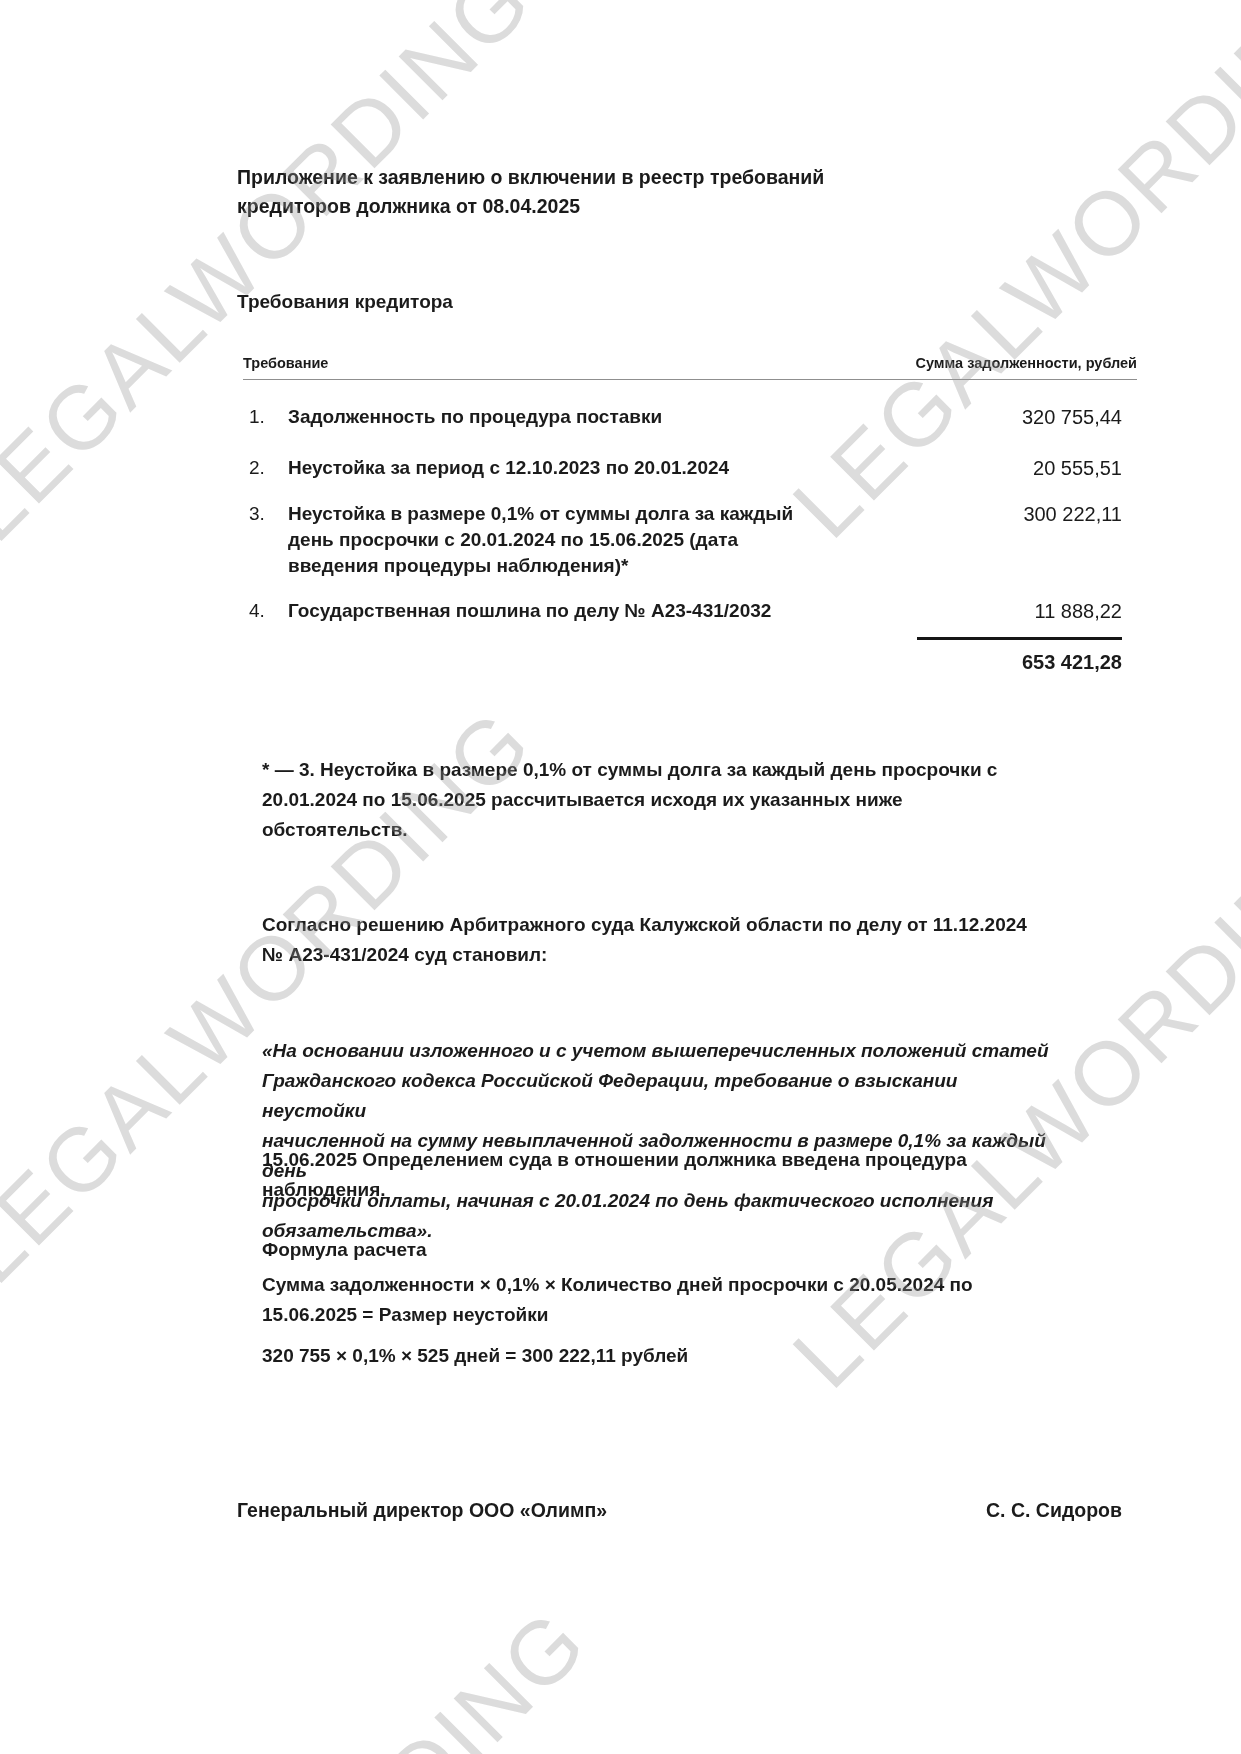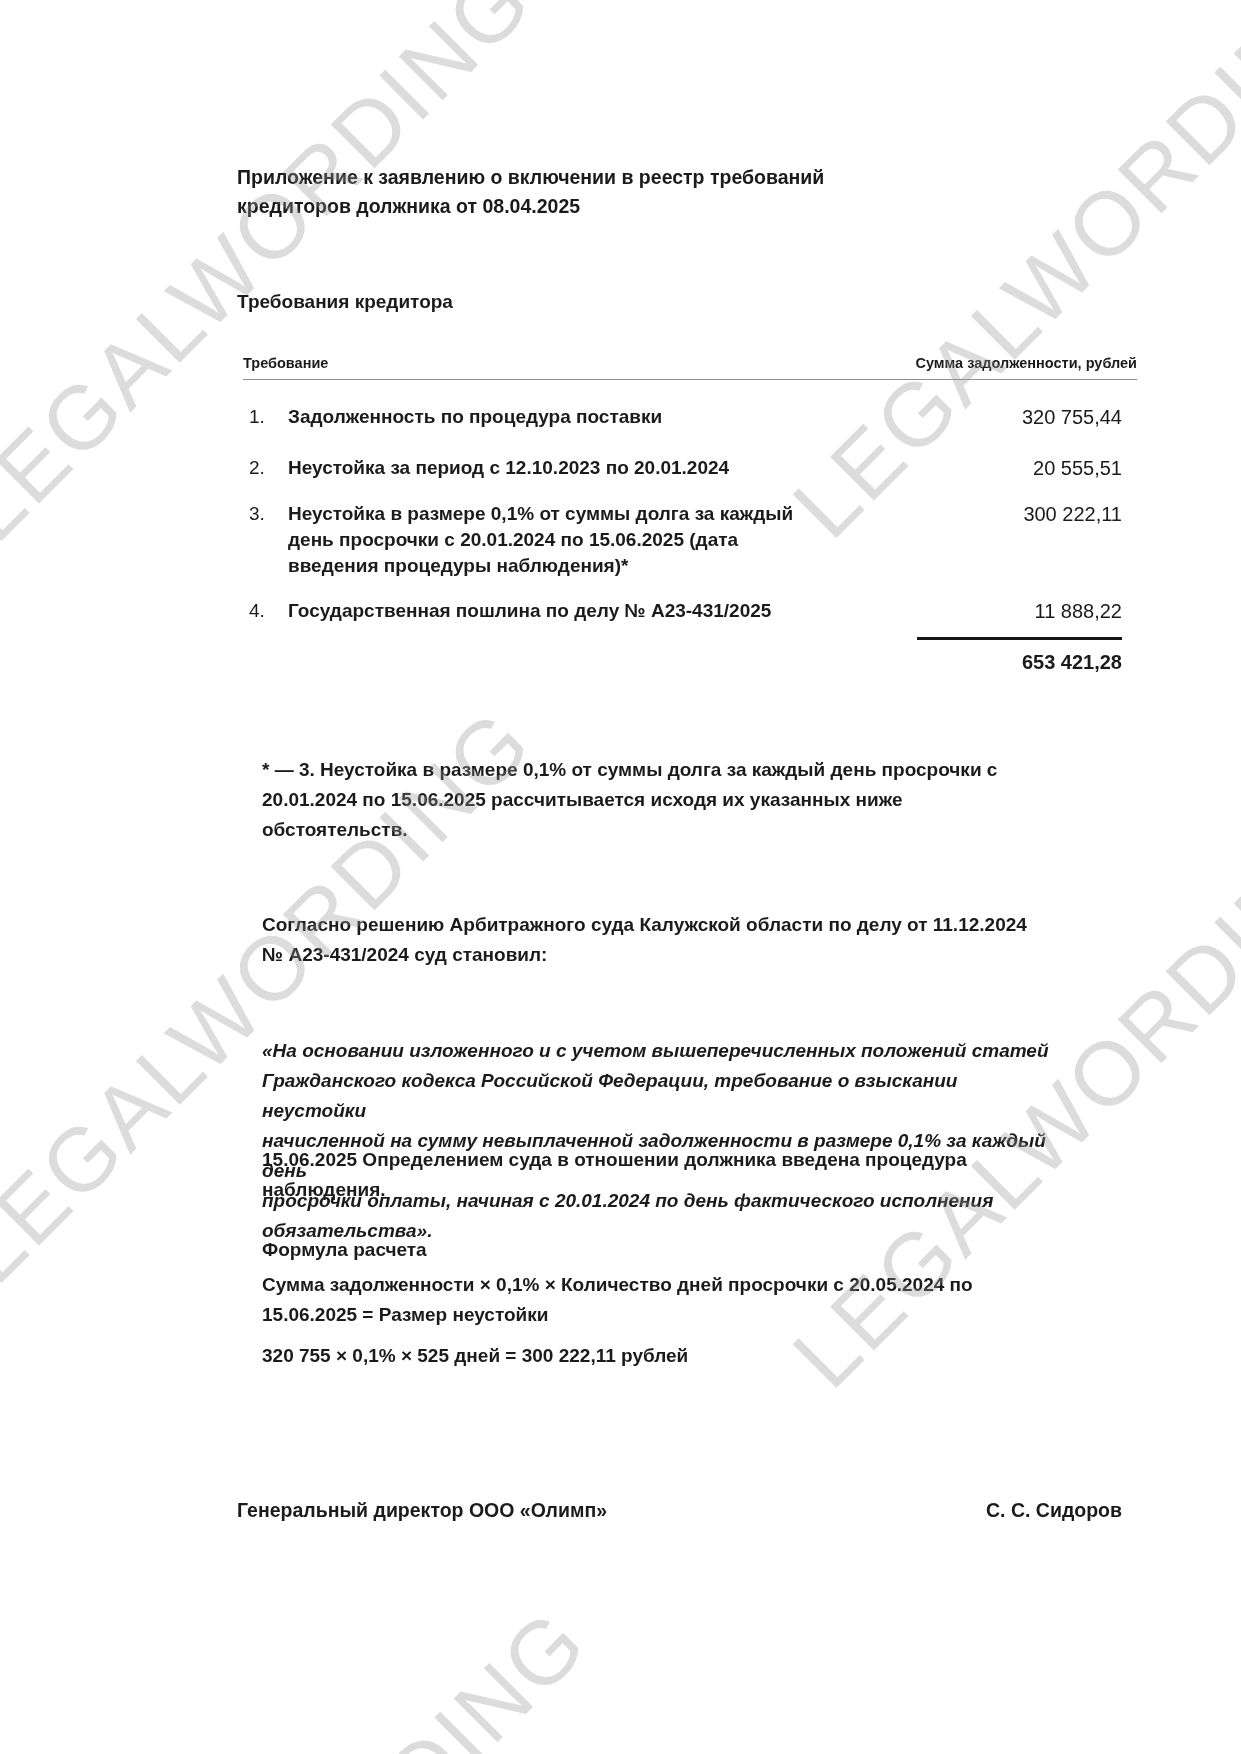--- a/index.html
+++ b/index.html
@@ -88,21 +88,21 @@
     <span class="rtext">Неустойка за период с 12.10.2023 по 20.01.2024</span>
     <span class="ramt">20 555,51</span>
   </div>
   <div class="row row3">
     <span class="num">3.</span>
     <span class="rtext">Неустойка в размере 0,1% от суммы долга за каждый день просрочки с 20.01.2024 по 15.06.2025 (дата введения процедуры наблюдения)*</span>
     <span class="ramt">300 222,11</span>
   </div>
   <div class="row row4">
     <span class="num">4.</span>
-    <span class="rtext">Государственная пошлина по делу № А23-431/2025</span>
+    <span class="rtext">Государственная пошлина по делу № А23-431/2032</span>
     <span class="ramt">11 888,22</span>
   </div>
 
   <div class="sumrule"></div>
   <div class="total">653 421,28</div>
 
   <div class="body-block footnote">* — 3.&nbsp;Неустойка в размере 0,1% от суммы долга за каждый день просрочки с
 20.01.2024 по 15.06.2025 рассчитывается исходя их указанных ниже
 обстоятельств.</div>
   <div class="body-block according">Согласно решению Арбитражного суда Калужской области по делу от 11.12.2024

